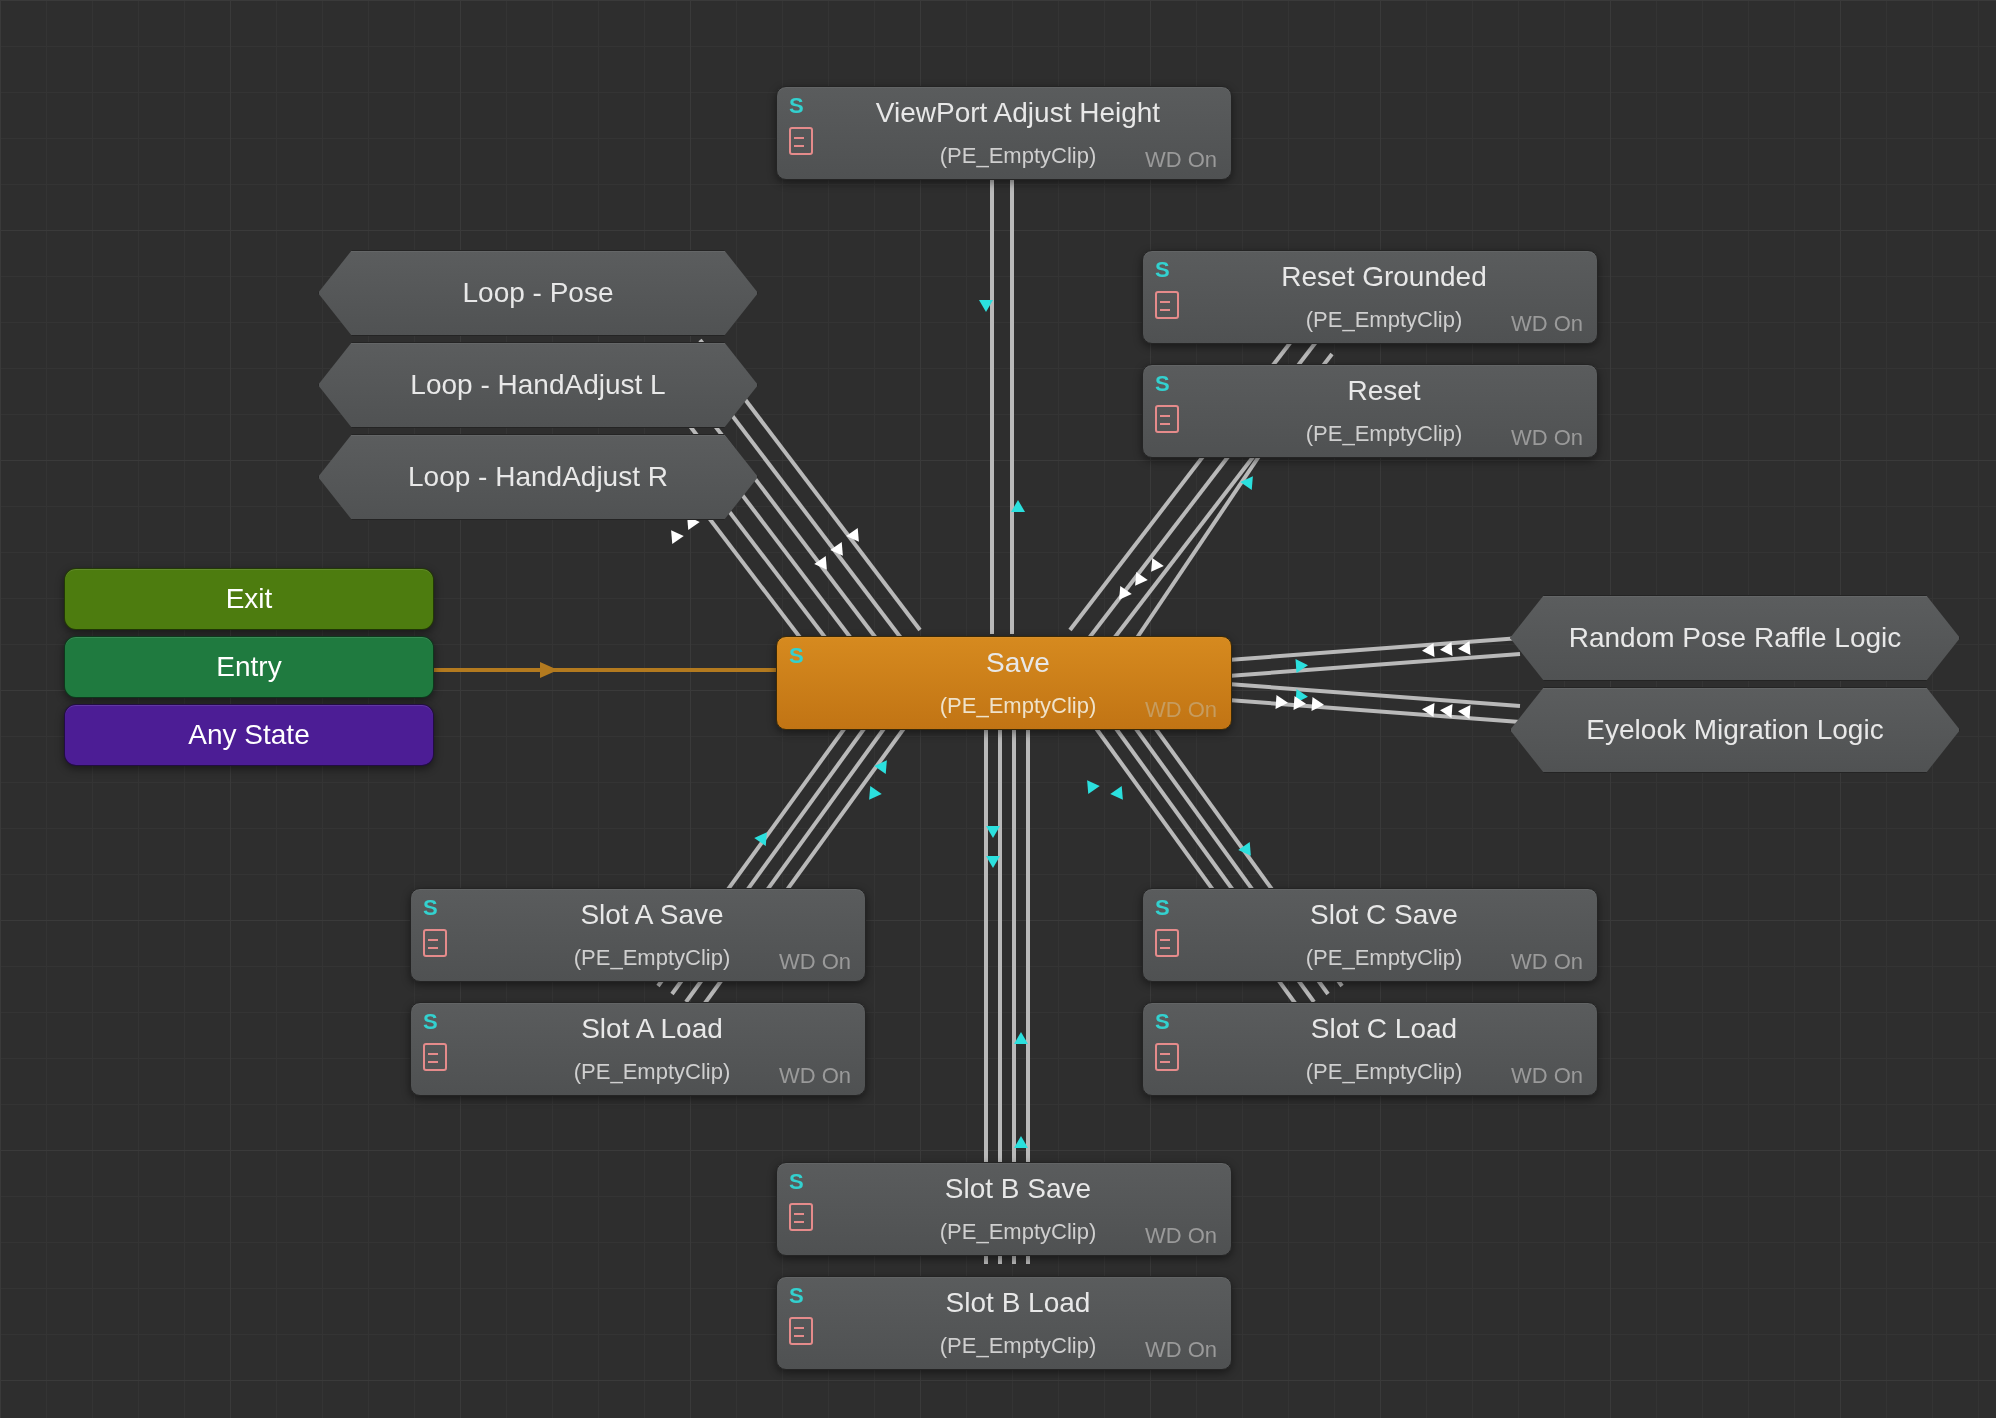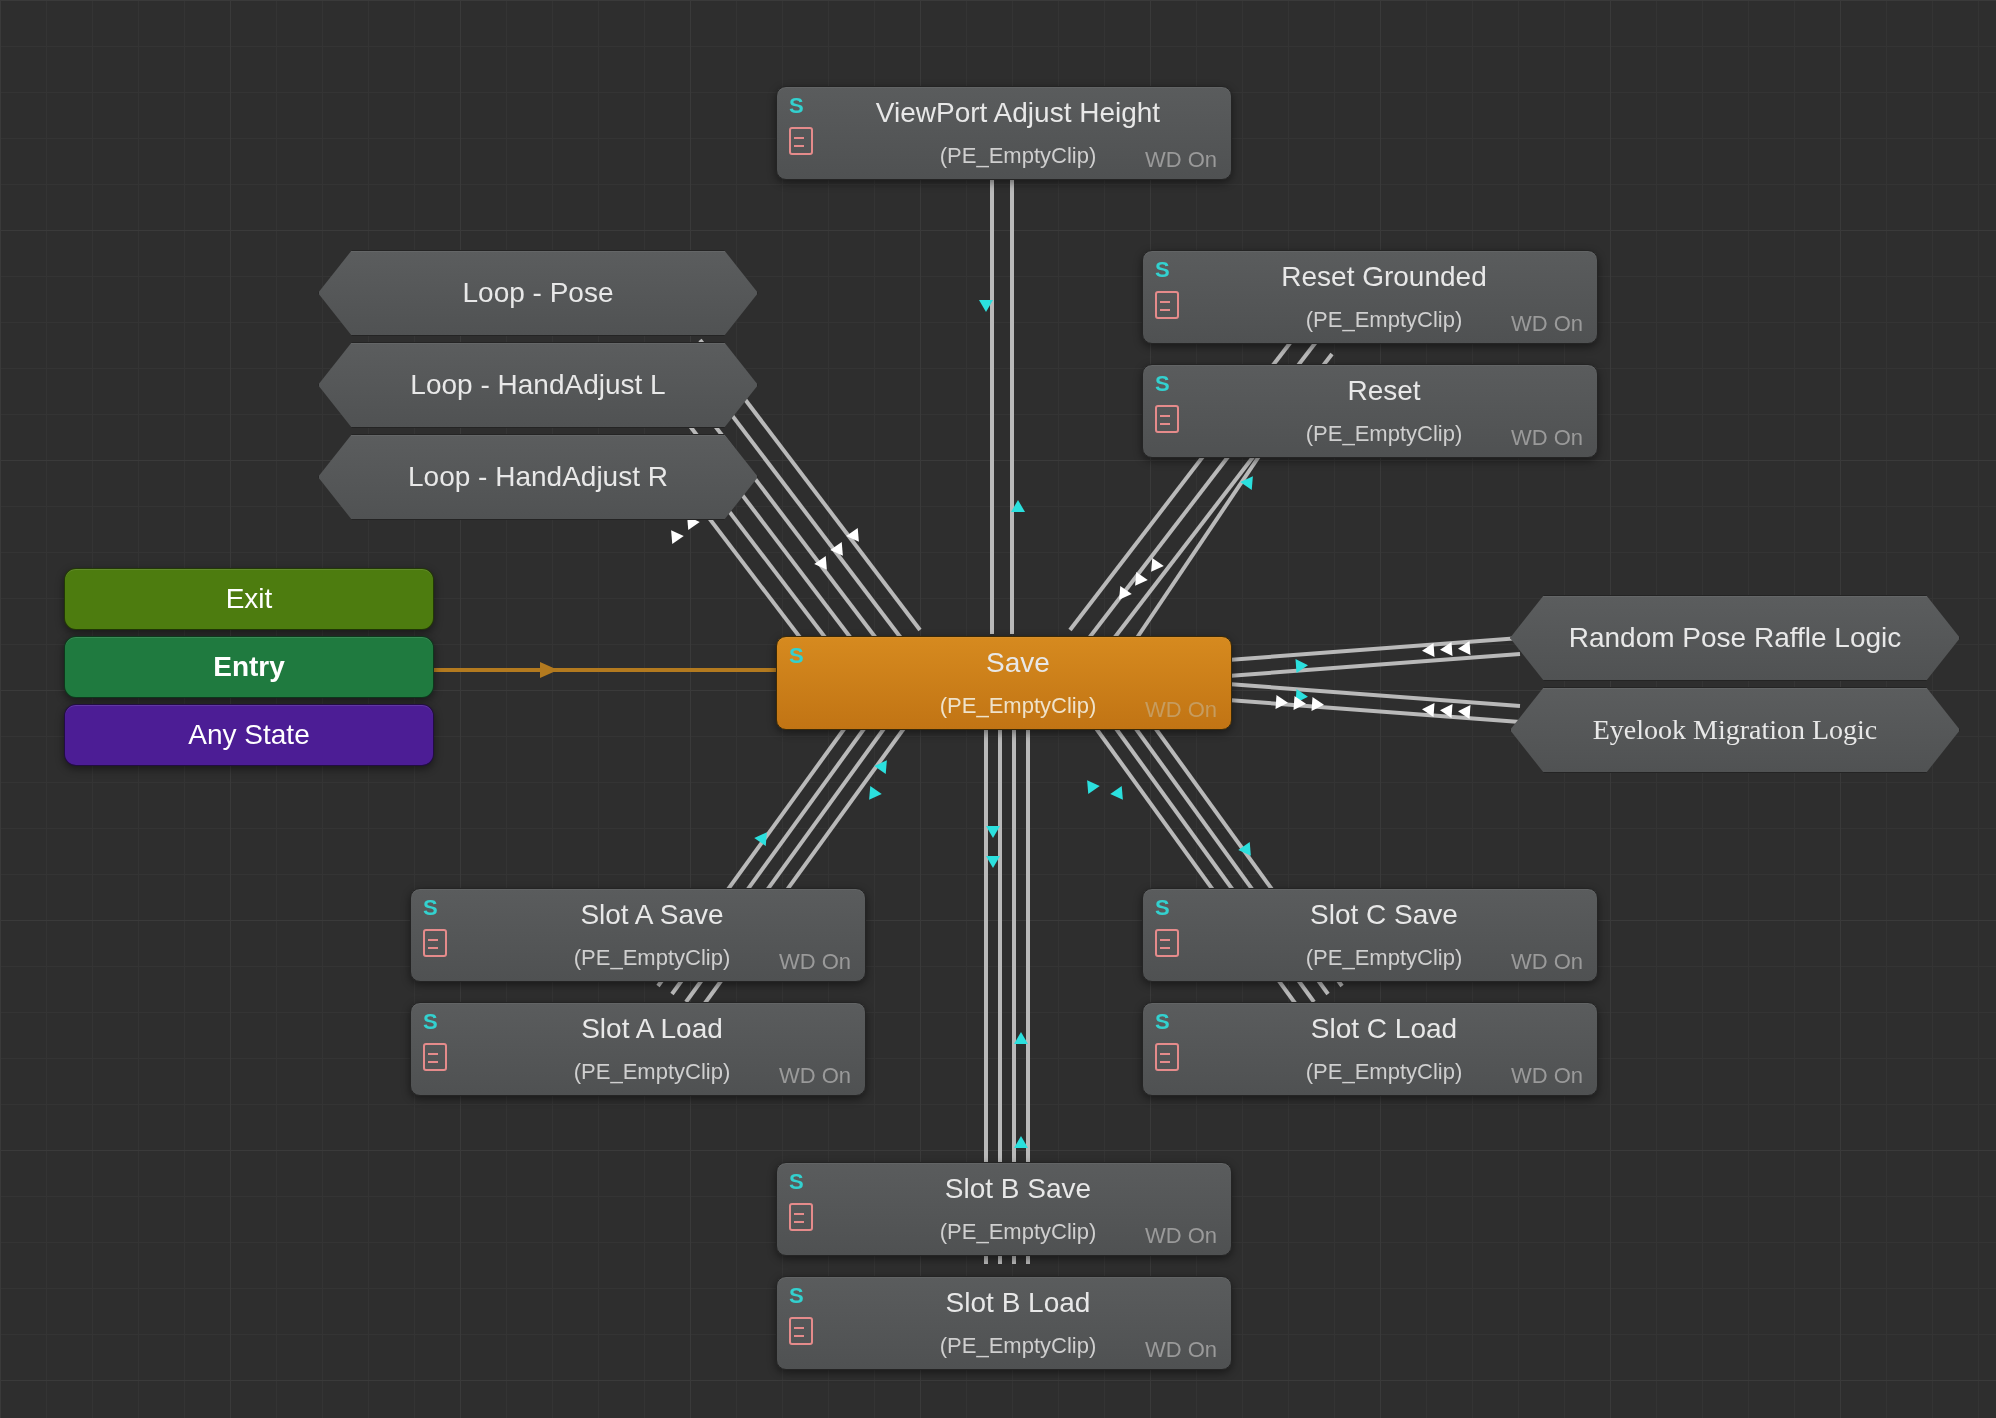--- a/index.html
+++ b/index.html
@@ -246,40 +246,40 @@
       <use href="#triCyan" transform="translate(993,826) rotate(90)"></use>
       <use href="#triCyan" transform="translate(993,856) rotate(90)"></use>
       <use href="#triCyan" transform="translate(1021,1148) rotate(-90)"></use>
       <use href="#triCyan" transform="translate(1021,1044) rotate(-90)"></use>
     </g>
   </svg>
 
   <div class="pill" style="left:64px; top:568px; background:#4d7c0f;text-align:right;">
     <span>Exit</span>
   </div>
-  <div class="pill" style="left:64px; top:636px; background:#1f7a3f;font-weight:bold;">
+  <div class="pill" style="left:64px; top:636px; background:#1f7a3f;">
     <span>Entry</span>
   </div>
   <div class="pill" style="left:64px; top:704px; background:#4c1d95;">
     <span>Any State</span>
   </div>
 
   <div class="hex" style="left:318px; top:250px; width:440px;">
     <span>Loop - Pose</span>
   </div>
   <div class="hex" style="left:318px; top:342px; width:440px;">
     <span>Loop - HandAdjust L</span>
   </div>
   <div class="hex" style="left:318px; top:434px; width:440px;">
     <span>Loop - HandAdjust R</span>
   </div>
   <div class="hex" style="left:1510px; top:595px; width:450px;">
     <span>Random Pose Raffle Logic</span>
   </div>
-  <div class="hex" style="left:1510px; top:687px; width:450px;font-family:Liberation Serif, serif;">
+  <div class="hex" style="left:1510px; top:687px; width:450px;">
     <span>Eyelook Migration Logic</span>
   </div>
 
   <div class="node" style="left:776px; top:86px; width:456px;">
     <span class="s">S</span>
     <span class="doc"></span>
     <div class="title">ViewPort Adjust Height</div>
     <div class="sub">(PE_EmptyClip)</div>
     <span class="wd">WD On</span>
   </div>

